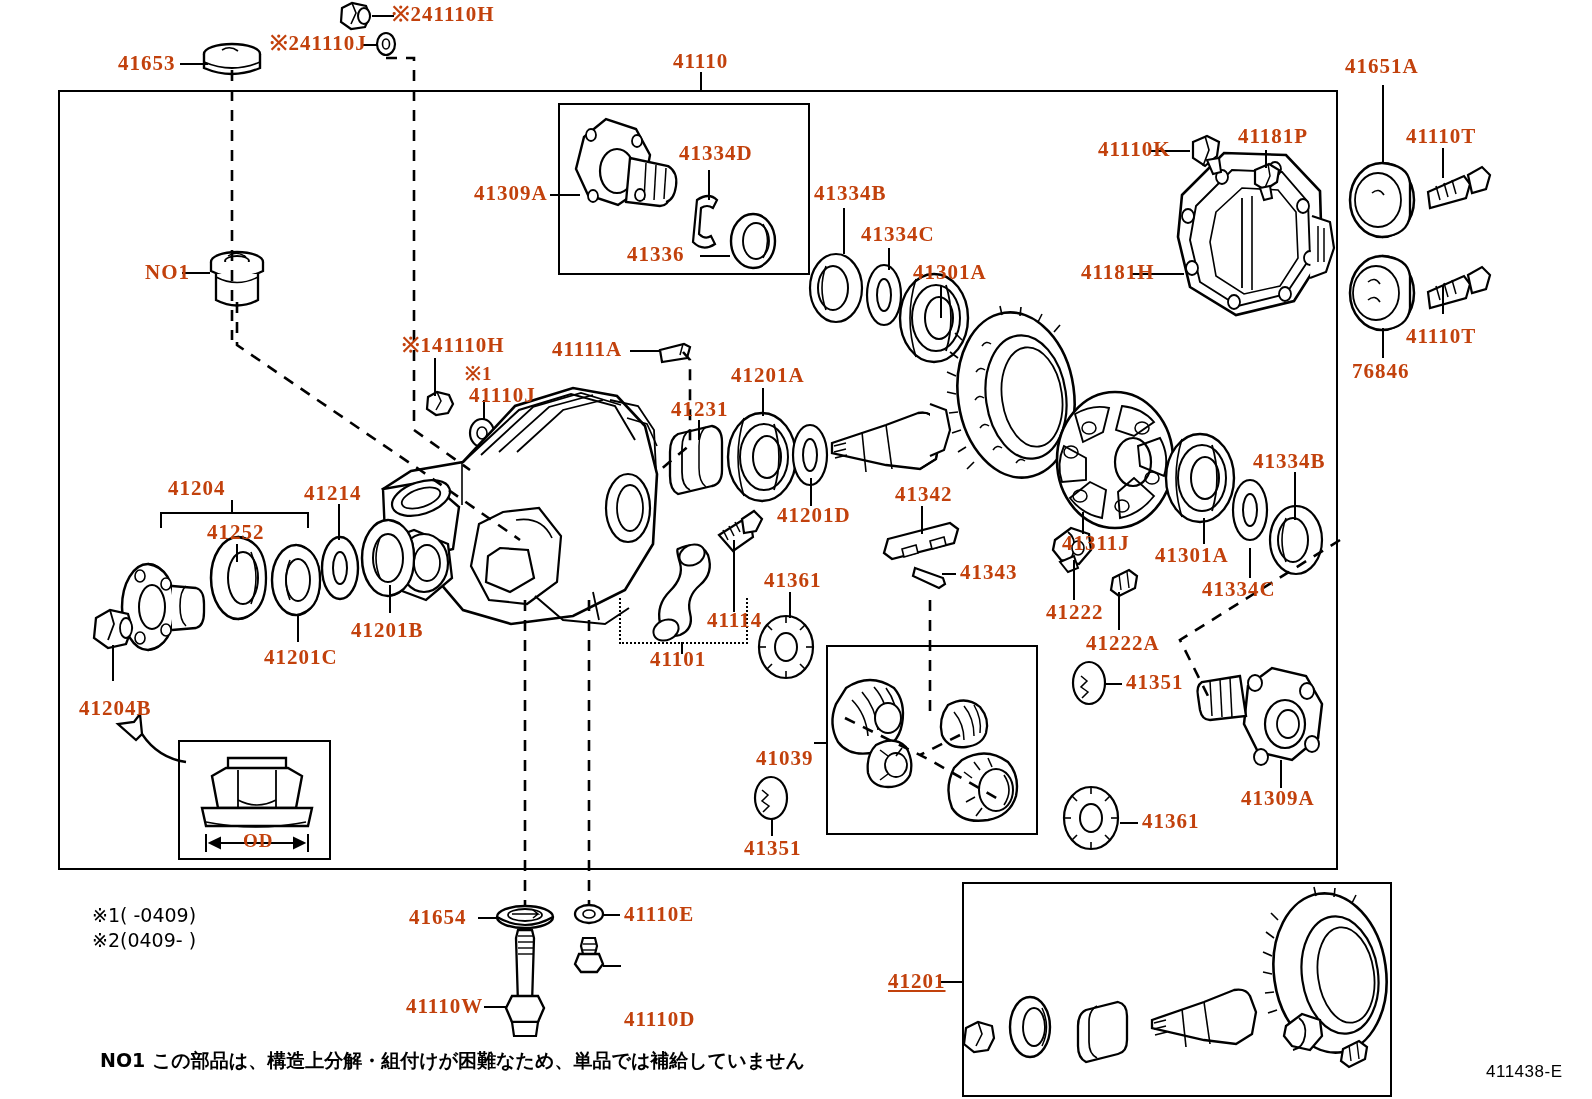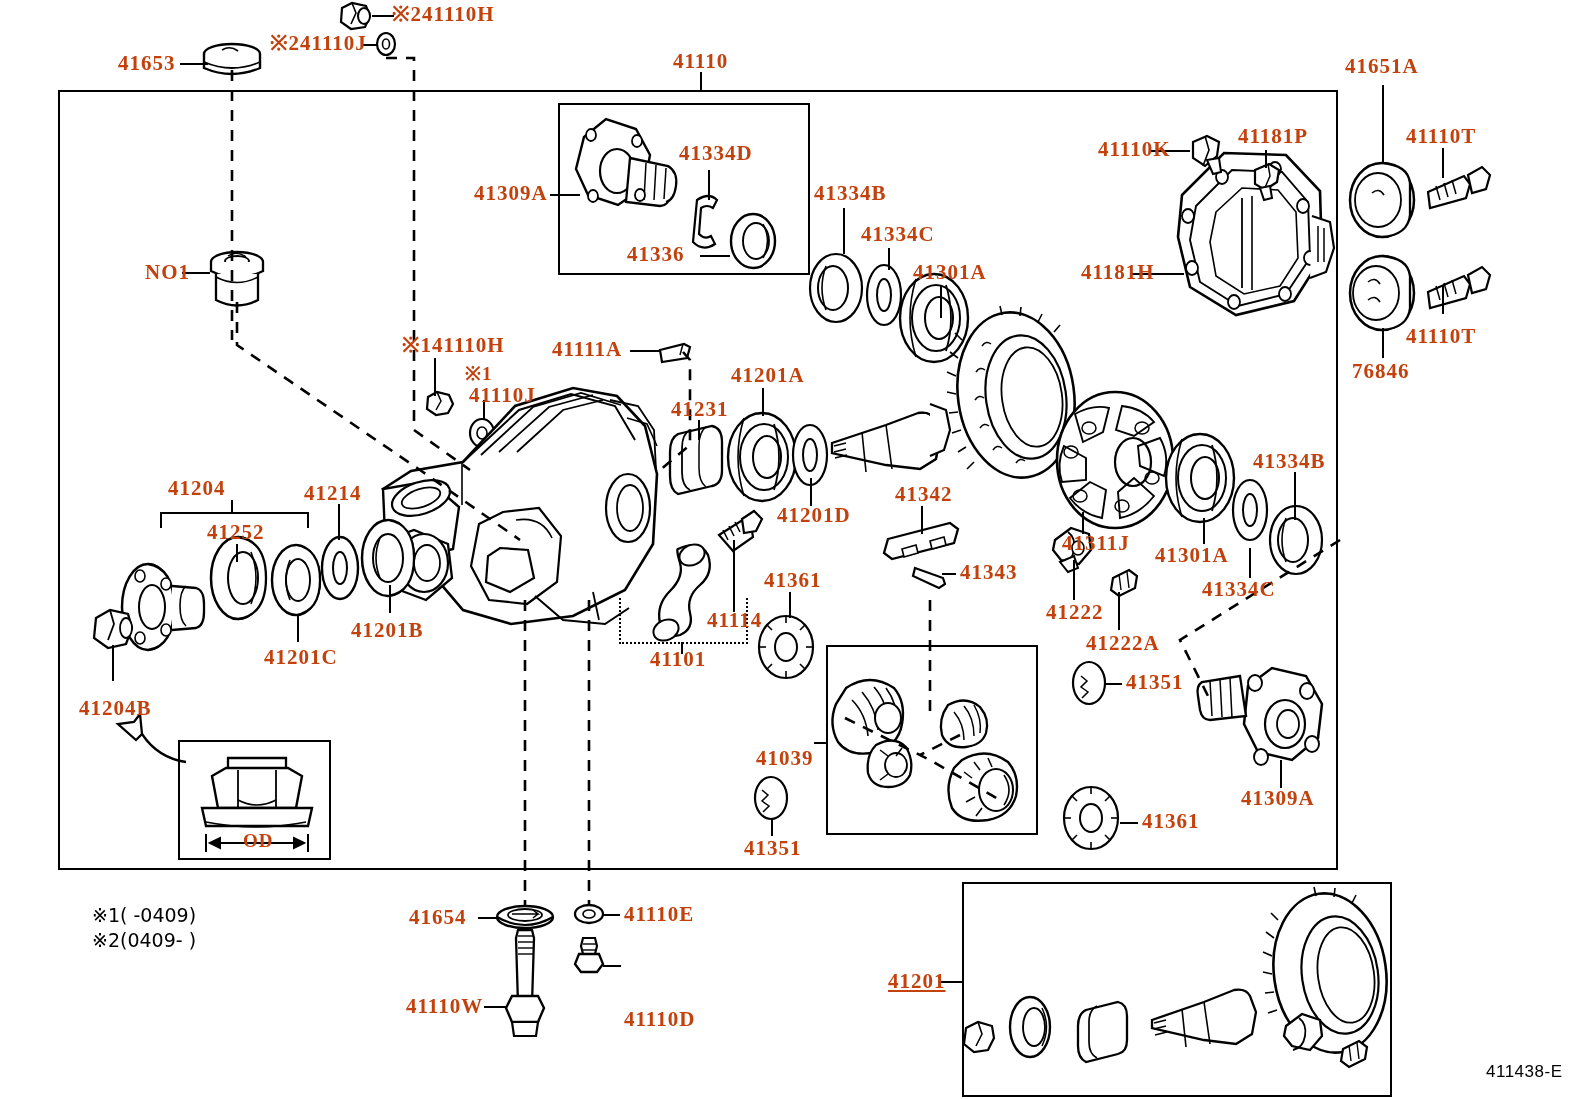--- a/index.html
+++ b/index.html
@@ -773,16 +773,17 @@
   <div class="lbl" style="left:409px; top:907px;">41654</div>
   <div class="lbl" style="left:406px; top:996px;">41110W</div>
   <div class="lbl" style="left:624px; top:904px;">41110E</div>
   <div class="lbl" style="left:624px; top:1009px;">41110D</div>
   <div class="lbl" style="left:888px; top:971px;text-decoration:underline;">41201</div>
 
   <div class="lbl sm" style="left:243px; top:831px;">OD</div>
 
   <div class="jp" style="left:92px; top:903px;">※1(    -0409)</div>
   <div class="jp" style="left:92px; top:928px;">※2(0409-    )</div>
+  <div class="jp bold" style="left:100px; top:1048px;">NO1 この部品は、構造上分解・組付けが困難なため、単品では補給していません</div>
 
   <div class="code" style="left:1486px; top:1062px;">411438-E</div>
 
 </div>
 
 </body></html>

